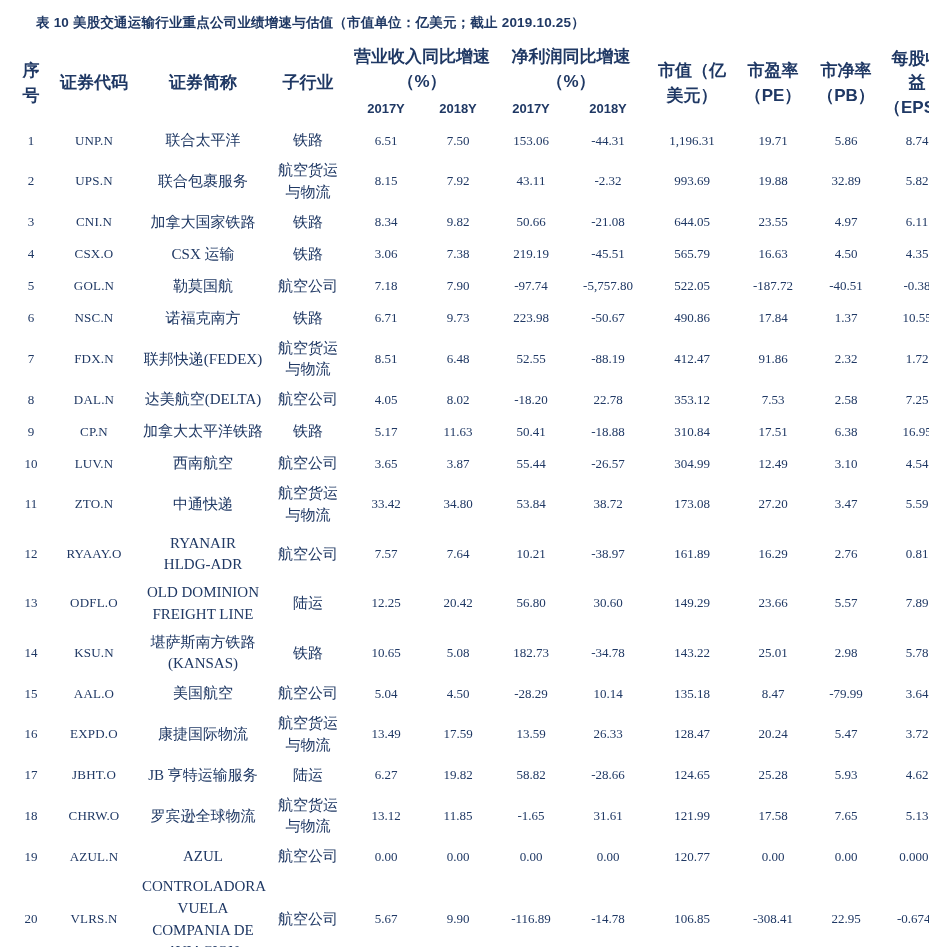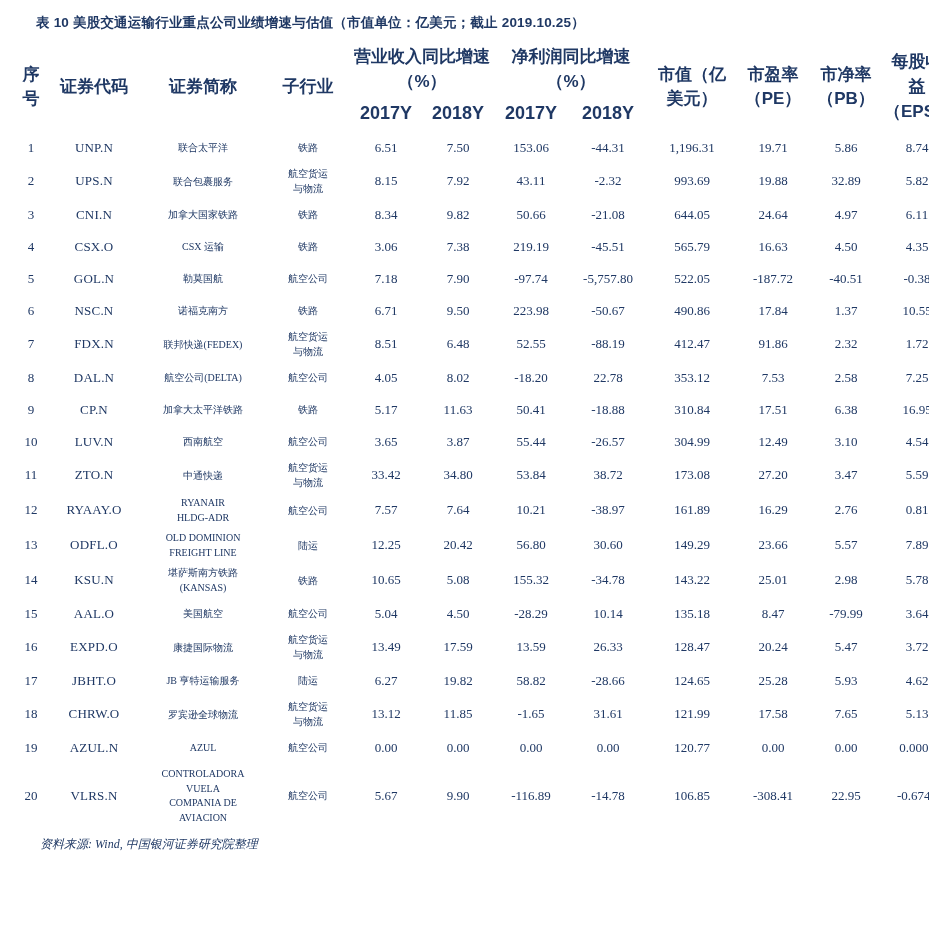--- a/index.html
+++ b/index.html
@@ -49,40 +49,40 @@
   .rule-bottom td {
     border-bottom: 1.6px solid #1f3864;
   }
   thead th {
     font-family: "Liberation Sans", sans-serif;
     font-weight: bold;
     font-size: 17px;
     padding: 4px 2px;
   }
   thead .sub th {
-    font-size: 18px;
+    font-size: 13px;
     padding-bottom: 6px;
   }
   thead tr.hdr-top th {
     padding-top: 7px;
   }
   tbody td {
     font-family: "Liberation Serif", "DejaVu Serif", serif;
     font-size: 13px;
     height: 26px;
   }
   tbody td.num {
     font-family: "Liberation Serif", "DejaVu Serif", serif;
   }
   tbody td.code {
     letter-spacing: 0.2px;
     text-align: center;
   }
   tbody td.name {
-    font-size: 10px;
+    font-size: 15px;
   }
   .wrap2 { line-height: 1.5; }
   .source {
     font-family: "Liberation Serif", "DejaVu Serif", serif;
     font-size: 12px;
     font-style: italic;
     color: #1f3864;
     padding: 8px 0 0 26px;
   }
   col.c-idx   { width: 34px; }
@@ -173,21 +173,21 @@
         <tr>
           <td class="num">3</td>
           <td class="code">CNI.N</td>
           <td class="name">加拿大国家铁路</td>
           <td class="name">铁路</td>
           <td class="num">8.34</td>
           <td class="num">9.82</td>
           <td class="num">50.66</td>
           <td class="num">-21.08</td>
           <td class="num">644.05</td>
-          <td class="num">24.64</td>
+          <td class="num">23.55</td>
           <td class="num">4.97</td>
           <td class="num">6.11</td>
         </tr>
         <tr>
           <td class="num">4</td>
           <td class="code">CSX.O</td>
           <td class="name">CSX 运输</td>
           <td class="name">铁路</td>
           <td class="num">3.06</td>
           <td class="num">7.38</td>
@@ -211,21 +211,21 @@
           <td class="num">-187.72</td>
           <td class="num">-40.51</td>
           <td class="num">-0.38</td>
         </tr>
         <tr>
           <td class="num">6</td>
           <td class="code">NSC.N</td>
           <td class="name">诺福克南方</td>
           <td class="name">铁路</td>
           <td class="num">6.71</td>
-          <td class="num">9.50</td>
+          <td class="num">9.73</td>
           <td class="num">223.98</td>
           <td class="num">-50.67</td>
           <td class="num">490.86</td>
           <td class="num">17.84</td>
           <td class="num">1.37</td>
           <td class="num">10.55</td>
         </tr>
         <tr>
           <td class="num">7</td>
           <td class="code">FDX.N</td>
@@ -236,21 +236,21 @@
           <td class="num">52.55</td>
           <td class="num">-88.19</td>
           <td class="num">412.47</td>
           <td class="num">91.86</td>
           <td class="num">2.32</td>
           <td class="num">1.72</td>
         </tr>
         <tr>
           <td class="num">8</td>
           <td class="code">DAL.N</td>
-          <td class="name">航空公司(DELTA)</td>
+          <td class="name">达美航空(DELTA)</td>
           <td class="name">航空公司</td>
           <td class="num">4.05</td>
           <td class="num">8.02</td>
           <td class="num">-18.20</td>
           <td class="num">22.78</td>
           <td class="num">353.12</td>
           <td class="num">7.53</td>
           <td class="num">2.58</td>
           <td class="num">7.25</td>
         </tr>
@@ -324,21 +324,21 @@
           <td class="num">5.57</td>
           <td class="num">7.89</td>
         </tr>
         <tr>
           <td class="num">14</td>
           <td class="code">KSU.N</td>
           <td class="name wrap2">堪萨斯南方铁路<br>(KANSAS)</td>
           <td class="name">铁路</td>
           <td class="num">10.65</td>
           <td class="num">5.08</td>
-          <td class="num">155.32</td>
+          <td class="num">182.73</td>
           <td class="num">-34.78</td>
           <td class="num">143.22</td>
           <td class="num">25.01</td>
           <td class="num">2.98</td>
           <td class="num">5.78</td>
         </tr>
         <tr>
           <td class="num">15</td>
           <td class="code">AAL.O</td>
           <td class="name">美国航空</td>

